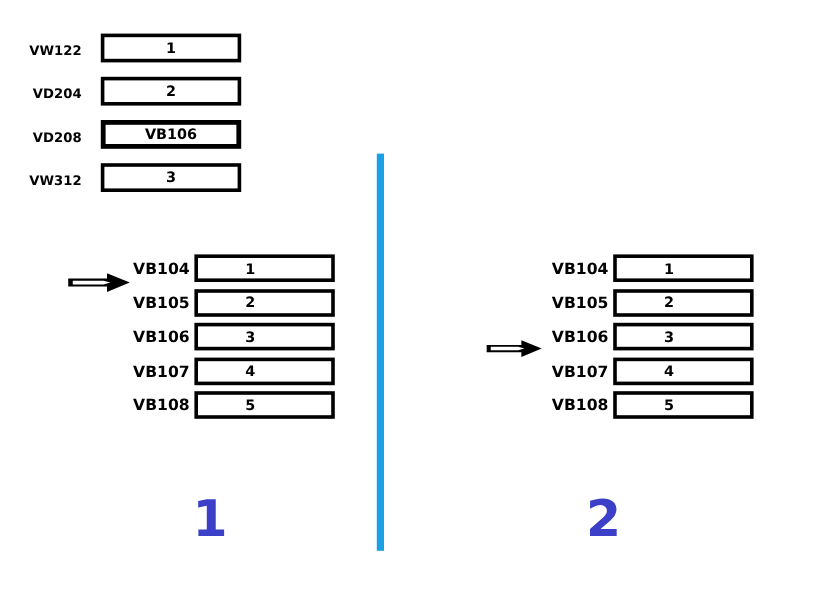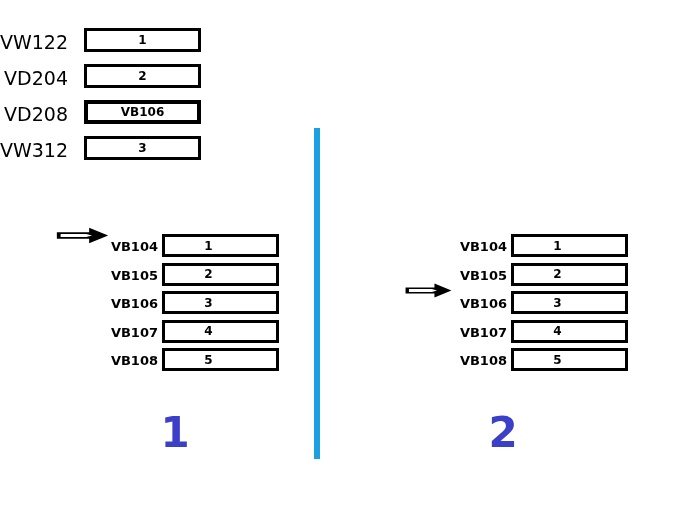--- a/index.html
+++ b/index.html
@@ -11,35 +11,35 @@
     font-family: "DejaVu Sans", "Liberation Sans", sans-serif;
     color: #000000;
     overflow: hidden;
   }
 
   
   .reg-group { position: absolute; left: 0; top: 28px; }
   .reg-row { display: flex; align-items: center; height: 24px; margin-bottom: 12px; }
   .reg-label {
     width: 68px; text-align: right;
-    font-weight: normal; font-size: 19px;
+    font-weight: bold; font-size: 11px;
     position: relative; top: 2px;
   }
   .reg-box {
     box-sizing: border-box;
     width: 117px; height: 24px;
     border: 3px solid var(--box-border, #000);
     margin-left: 16px;
     display: flex; align-items: center; justify-content: center;
     font-weight: bold; font-size: 12px;
   }
   .reg-row.thick .reg-box { border-width: 4px; }
 
   
-  .mem-group { position: absolute; top: 234px; }
+  .mem-group { position: absolute; top: 212px; }
   .mem-group.p1 { left: 0; }
   .mem-group.p2 { left: 349px; }
   .mem-row { display: flex; align-items: center; height: 23px; margin-bottom: 5.5px; }
   .mem-label {
     width: 158px; text-align: right;
     font-weight: bold; font-size: 13px;
     position: relative; top: 1px;
   }
   .mem-box {
     box-sizing: border-box;

